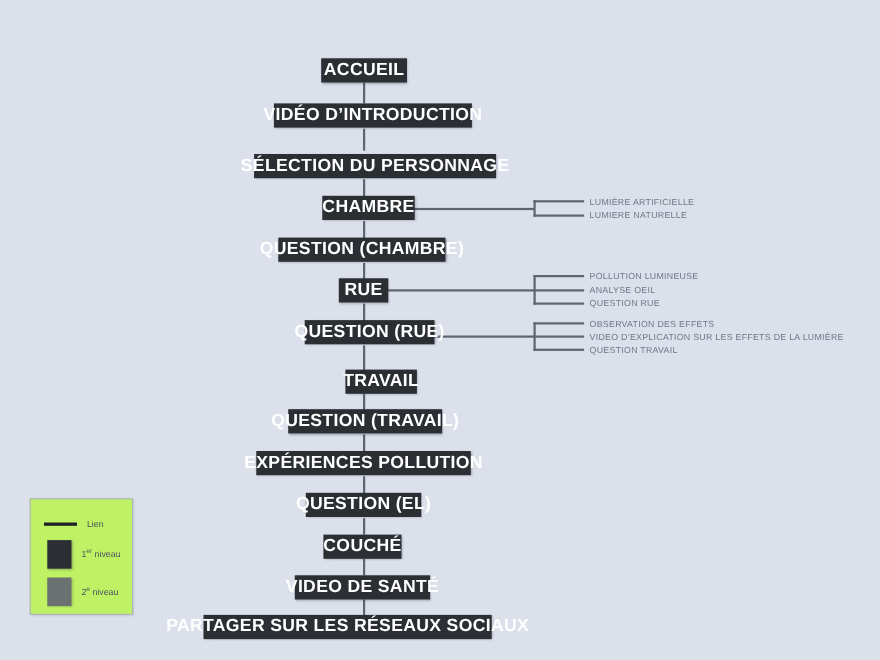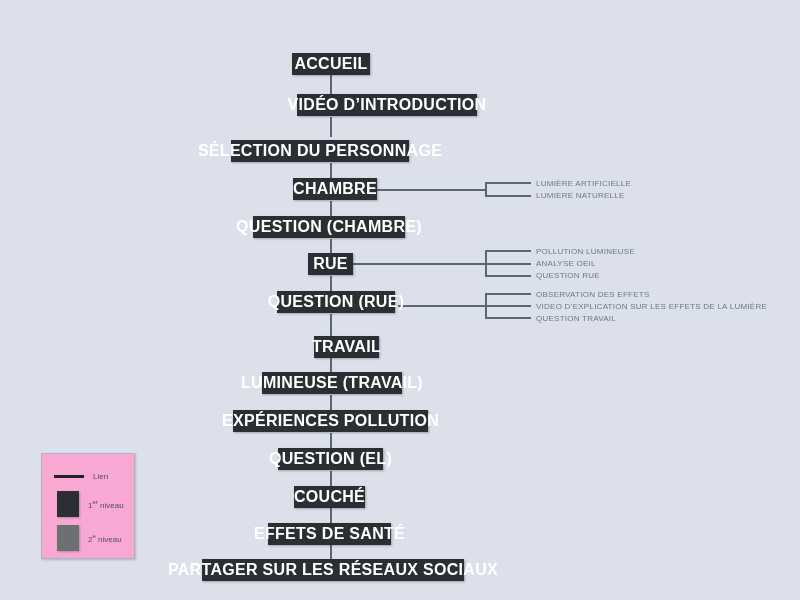--- a/index.html
+++ b/index.html
@@ -65,26 +65,26 @@
     font-size: 8px;
     font-weight: normal;
     letter-spacing: 0.25px;
     white-space: nowrap;
     line-height: 10px;
     z-index: 2;
   }
   
   #legend {
     position: absolute;
-    left: 41px;
+    left: 27px;
     top: 453px;
     width: 94px;
     height: 106px;
     border: 1px solid #aab3c4;
-    background: #f9a8d4;
+    background: #bef264;
     box-sizing: border-box;
     box-shadow: 1px 1px 2px rgba(40,50,70,0.25);
   }
   .legend-row {
     position: absolute;
     display: flex;
     align-items: center;
   }
   .legend-line {
     width: 30px;
@@ -145,33 +145,33 @@
   <div class="branch-line" style="left:395px; top:305px; width:91px;"></div>
   <div class="bracket-stem" style="left:485px; top:293px; height:26px;"></div>
   <div class="branch-line" style="left:485px; top:293px; width:46px;"></div>
   <div class="branch-line" style="left:485px; top:305px; width:46px;"></div>
   <div class="branch-line" style="left:485px; top:317px; width:46px;"></div>
   <div class="sub-label" style="left:536px; top:290px;">OBSERVATION DES EFFETS</div>
   <div class="sub-label" style="left:536px; top:302px;">VIDEO D’EXPLICATION SUR LES EFFETS DE LA LUMIÈRE</div>
   <div class="sub-label" style="left:536px; top:314px;">QUESTION TRAVAIL</div>
 
   <div class="node" style="left:292px; top:53px;  width:78px;">ACCUEIL</div>
-  <div class="node" style="left:249px; top:94px;  width:180px;margin-left:48px;">VIDÉO D’INTRODUCTION</div>
-  <div class="node" style="left:231px; top:140px; width:178px;">SÉLECTION DU PERSONNAGE</div>
+  <div class="node" style="left:249px; top:94px;  width:180px;">VIDÉO D’INTRODUCTION</div>
+  <div class="node" style="left:231px; top:140px; width:220px;">SÉLECTION DU PERSONNAGE</div>
   <div class="node" style="left:293px; top:178px; width:84px;">CHAMBRE</div>
   <div class="node" style="left:253px; top:216px; width:152px;">QUESTION (CHAMBRE)</div>
   <div class="node" style="left:308px; top:253px; width:45px;">RUE</div>
   <div class="node" style="left:277px; top:291px; width:118px;">QUESTION (RUE)</div>
   <div class="node" style="left:314px; top:336px; width:65px;">TRAVAIL</div>
-  <div class="node" style="left:262px; top:372px; width:140px;">LUMINEUSE (TRAVAIL)</div>
+  <div class="node" style="left:262px; top:372px; width:140px;">QUESTION (TRAVAIL)</div>
   <div class="node" style="left:233px; top:410px; width:195px;">EXPÉRIENCES POLLUTION</div>
   <div class="node" style="left:278px; top:448px; width:105px;">QUESTION (EL)</div>
   <div class="node" style="left:294px; top:486px; width:71px;">COUCHÉ</div>
-  <div class="node" style="left:268px; top:523px; width:123px;">EFFETS DE SANTÉ</div>
-  <div class="node" style="left:202px; top:559px; width:262px;text-align:center;">PARTAGER SUR LES RÉSEAUX SOCIAUX</div>
+  <div class="node" style="left:268px; top:523px; width:123px;">VIDEO DE SANTÉ</div>
+  <div class="node" style="left:185px; top:559px; width:262px;text-align:center;">PARTAGER SUR LES RÉSEAUX SOCIAUX</div>
 
   <div id="legend">
     <div class="legend-row" style="left:12px; top:18px;">
       <span class="legend-line"></span>
       <span class="legend-text">Lien</span>
     </div>
     <div class="legend-row" style="left:15px; top:37px;">
       <span class="legend-swatch" style="background:#2b2f33;"></span>
       <span class="legend-text"><span>1</span><sup>er</sup><span> niveau</span></span>
     </div>

